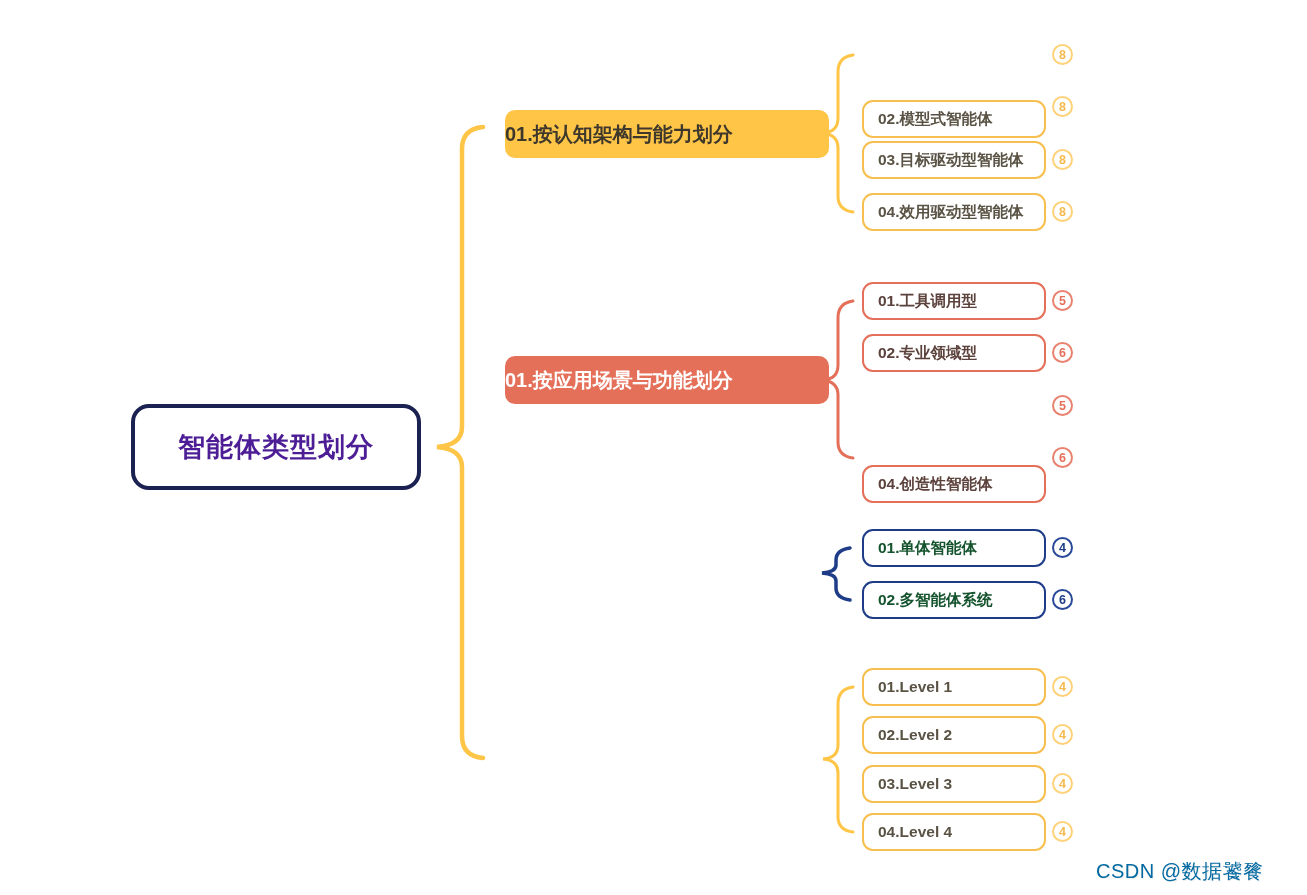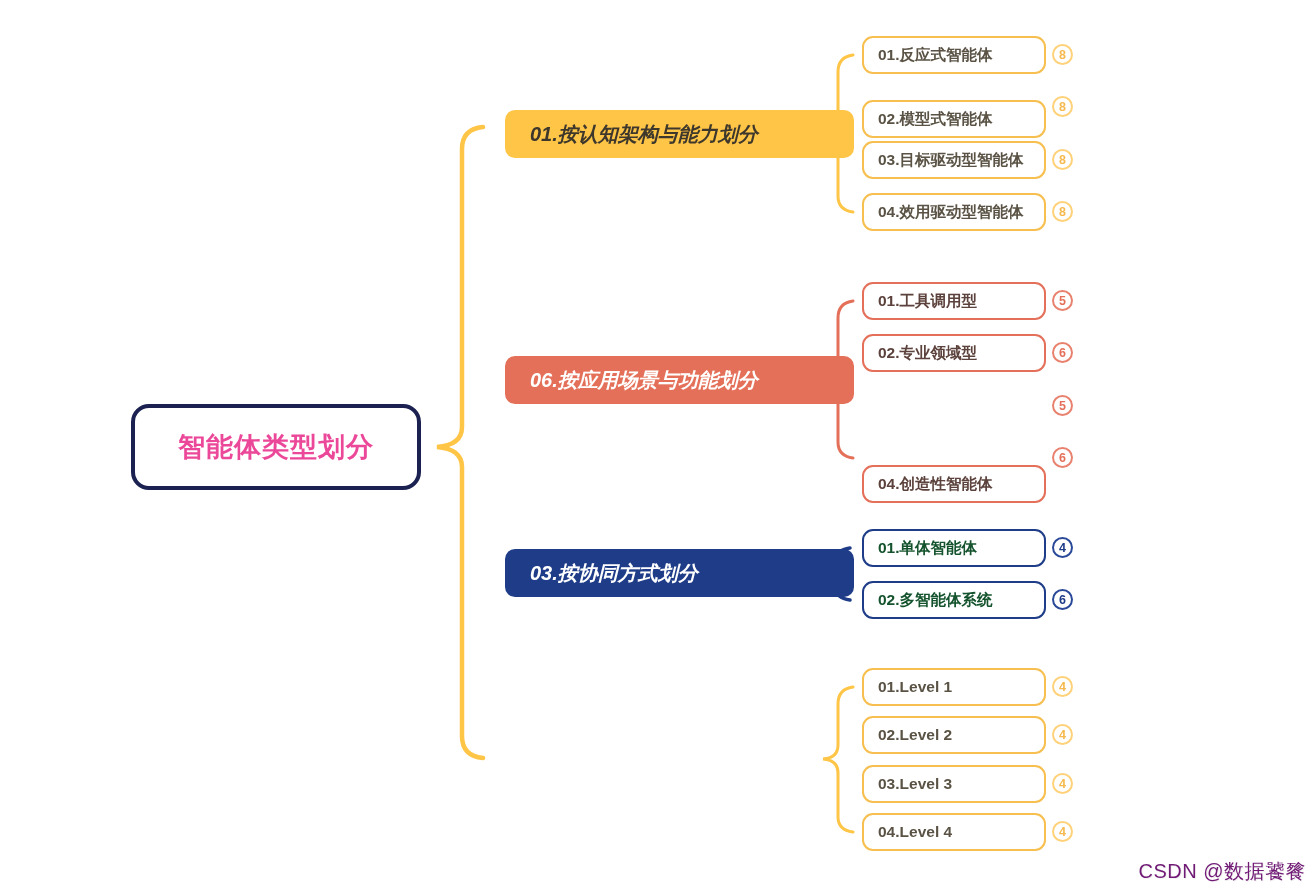--- a/index.html
+++ b/index.html
@@ -11,28 +11,28 @@
     overflow:hidden;
   }
   .braces{position:absolute;left:0;top:0;width:1307px;height:895px;}
   .node{position:absolute;box-sizing:border-box;display:flex;align-items:center;}
 
   
   .root{
     left:131px;top:404px;width:290px;height:86px;
     background:#ffffff;border:4px solid #1b2150;border-radius:18px;
     justify-content:center;
-    font-size:27px;font-weight:bold;color:#ec4899;
+    font-size:27px;font-weight:bold;color:#4c1d95;
     letter-spacing:1px;
   }
 
   
   .branch{
-    left:505px;width:349px;height:48px;border-radius:10px;
-    padding-left:25px;font-size:20px;font-weight:bold;font-style:italic;
+    left:505px;width:324px;height:48px;border-radius:10px;
+    font-size:20px;font-weight:bold;
   }
   .branch.yellow{background:#ffc547;color:#3e382c;}
   .branch.salmon{background:#e4705a;color:#ffffff;}
   .branch.navy{background:#1e3c87;color:#ffffff;}
 
   
   .child{
     left:862px;width:184px;height:38px;border-radius:11px;
     background:#ffffff;padding-left:14px;font-size:15.5px;font-weight:bold;
   }
@@ -45,23 +45,22 @@
     position:absolute;left:1052px;width:21px;height:21px;border-radius:50%;
     box-sizing:border-box;display:flex;align-items:center;justify-content:center;
     font-size:12.5px;font-weight:bold;background:#ffffff;
   }
   .badge.yellow{border:2px solid #ffd27a;color:#f5b94e;}
   .badge.salmon{border:2px solid #e8826f;color:#e4705a;}
   .badge.navy{border:2px solid #2a4a99;color:#1e3c87;}
 
   .watermark{
     position:absolute;left:1096px;top:858px;width:210px;
-    font-size:20px;color:#701a75;letter-spacing:0.5px;
+    font-size:20px;color:#0369a1;letter-spacing:0.5px;
     text-shadow:1px 1px 0 #f2f2f2;
-    text-align:right;
   }
 </style>
 </head>
 <body>
 
 <div class="canvas">
 
   <svg class="braces" viewBox="0 0 1307 895">
 
     <path d="M483,127 Q462,129 462,149 L462,427 Q462,445 437,447 Q462,449 462,467 L462,736 Q462,756 483,758" fill="none" stroke="#ffc547" stroke-width="4.5" stroke-linecap="round"></path>
@@ -71,39 +70,37 @@
     <path d="M853,301 Q838,303 838,318 L838,365 Q838,379 823,380 Q838,382 838,395 L838,442 Q838,456 853,458" fill="none" stroke="#e4705a" stroke-width="3" stroke-linecap="round"></path>
 
     <path d="M850,548 Q836,550 836,560 L836,565 Q836,572 822,573 Q836,574 836,581 L836,588 Q836,598 850,600" fill="none" stroke="#1e3c87" stroke-width="3.5" stroke-linecap="round"></path>
 
     <path d="M853,687 Q838,689 838,704 L838,745 Q838,758 823,759 Q838,760 838,773 L838,817 Q838,830 853,832" fill="none" stroke="#ffc547" stroke-width="3" stroke-linecap="round"></path>
   </svg>
 
   <div class="node root">智能体类型划分</div>
 
   <div class="node branch yellow" style="top:110px">01.按认知架构与能力划分</div>
-  <div class="node child yellow" style="top:36px">01.反应式智能体</div>
   <div class="badge yellow" style="top:44px">8</div>
   <div class="node child yellow" style="top:100px">02.模型式智能体</div>
   <div class="badge yellow" style="top:96px">8</div>
   <div class="node child yellow" style="top:141px">03.目标驱动型智能体</div>
   <div class="badge yellow" style="top:149px">8</div>
   <div class="node child yellow" style="top:193px">04.效用驱动型智能体</div>
   <div class="badge yellow" style="top:201px">8</div>
 
-  <div class="node branch salmon" style="top:356px">06.按应用场景与功能划分</div>
+  <div class="node branch salmon" style="top:356px">01.按应用场景与功能划分</div>
   <div class="node child salmon" style="top:282px">01.工具调用型</div>
   <div class="badge salmon" style="top:290px">5</div>
   <div class="node child salmon" style="top:334px">02.专业领域型</div>
   <div class="badge salmon" style="top:342px">6</div>
   <div class="badge salmon" style="top:395px">5</div>
   <div class="node child salmon" style="top:465px">04.创造性智能体</div>
   <div class="badge salmon" style="top:447px">6</div>
 
-  <div class="node branch navy" style="top:549px">03.按协同方式划分</div>
   <div class="node child navy" style="top:529px">01.单体智能体</div>
   <div class="badge navy" style="top:537px">4</div>
   <div class="node child navy" style="top:581px">02.多智能体系统</div>
   <div class="badge navy" style="top:589px">6</div>
 
   <div class="node child yellow" style="top:668px">01.Level 1</div>
   <div class="badge yellow" style="top:676px">4</div>
   <div class="node child yellow" style="top:716px">02.Level 2</div>
   <div class="badge yellow" style="top:724px">4</div>
   <div class="node child yellow" style="top:765px">03.Level 3</div>

